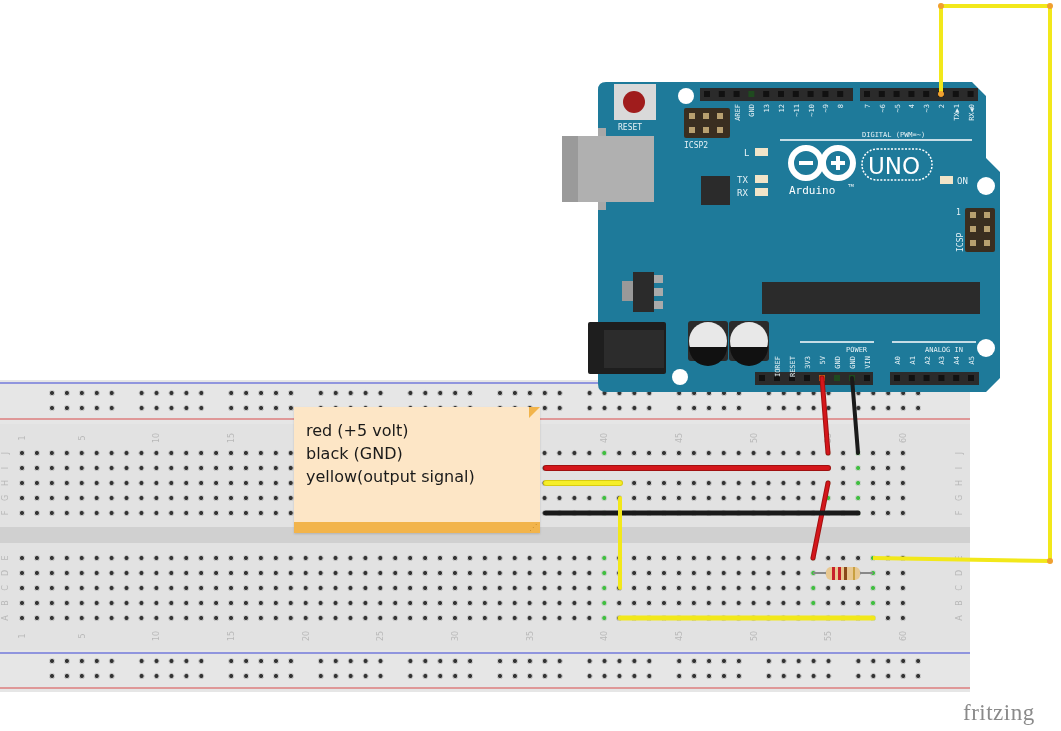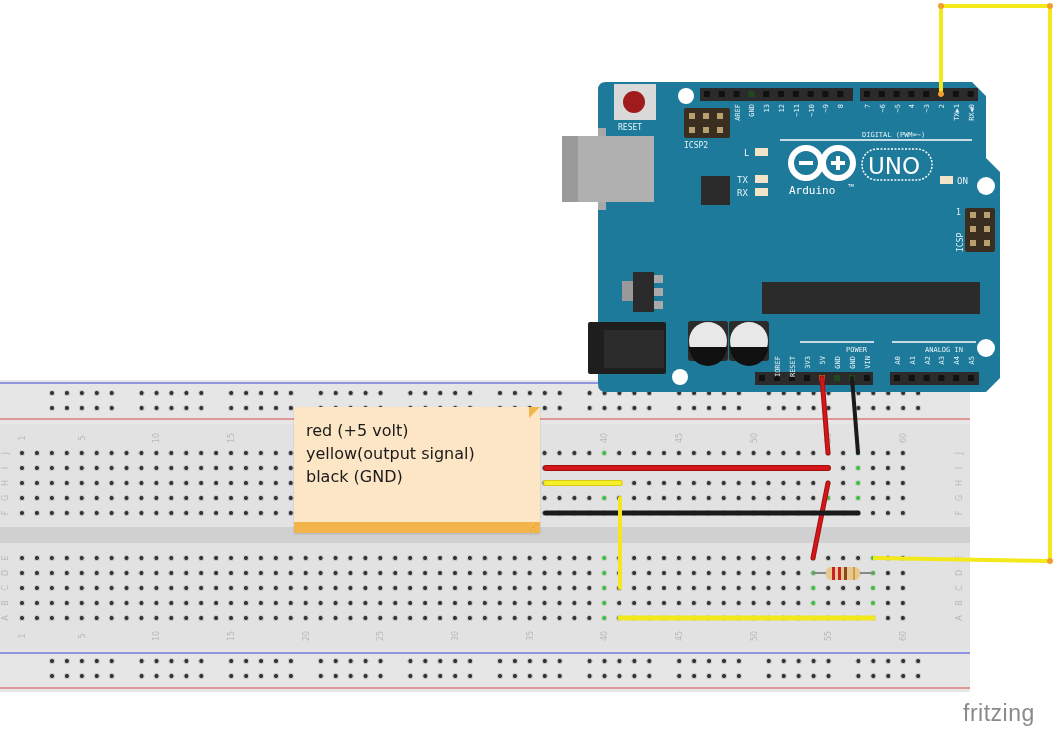--- a/index.html
+++ b/index.html
@@ -3,21 +3,21 @@
 <meta charset="utf-8">
 <style>
   html,body{margin:0;padding:0;background:#ffffff;}
   body{width:1061px;height:731px;position:relative;overflow:hidden;font-family:"DejaVu Sans",sans-serif;}
   #canvas{position:absolute;left:0;top:0;width:1061px;height:731px;}
   .note{position:absolute;left:294px;top:407px;width:246px;height:126px;background:#fde6c6;box-shadow:0 1px 2px rgba(0,0,0,.15);}
   .note-bar{position:absolute;left:0;bottom:0;width:100%;height:11px;background:#f2b44b;}
   .note-fold{position:absolute;right:0;top:0;width:0;height:0;border-left:11px solid #f2b44b;border-bottom:11px solid transparent;border-top:0;}
   .note-text{position:absolute;left:12px;top:12px;font-family:"DejaVu Sans",sans-serif;font-size:16px;line-height:23px;color:#1a1a1a;white-space:pre;}
   .note-resize{position:absolute;right:3px;bottom:1px;font-size:8px;color:#c98d2a;}
-  .fritzing{position:absolute;left:963px;top:700px;font-family:Liberation Sans, sans-serif;font-size:23px;letter-spacing:0.5px;color:#8a8a8a;}
+  .fritzing{position:absolute;left:963px;top:700px;font-family:Liberation Serif, serif;font-size:23px;letter-spacing:0.5px;color:#8a8a8a;}
 </style>
 </head>
 <body>
 
 <svg id="canvas" width="1061" height="731" viewBox="0 0 1061 731" xmlns="http://www.w3.org/2000/svg">
   <defs>
     <radialGradient id="holeg" cx="50%" cy="50%" r="50%">
       <stop offset="0%" stop-color="#333"></stop>
       <stop offset="60%" stop-color="#333"></stop>
       <stop offset="100%" stop-color="#cfcfcf"></stop>
@@ -1074,19 +1074,19 @@
       <rect id="res-body" x="826" y="567" width="34" height="13" rx="5" fill="#e8c890"></rect>
       <rect x="832" y="567" width="3" height="13" fill="#c8202a"></rect>
       <rect x="838" y="567" width="3" height="13" fill="#c8202a"></rect>
       <rect x="844" y="567" width="3" height="13" fill="#8a4a1a"></rect>
       <rect x="853" y="567" width="2" height="13" fill="#c8a040"></rect>
     </g>
   </g>
 </svg>
 
 <div class="note">
-  <div class="note-text"><div>red (+5 volt)</div><div>yellow(output signal)</div><div>black (GND)</div></div>
+  <div class="note-text"><div>red (+5 volt)</div><div>black (GND)</div><div>yellow(output signal)</div></div>
   <div class="note-fold"></div>
   <div class="note-bar"></div>
   <div class="note-resize">⋰</div>
 </div>
 
 <div class="fritzing">fritzing</div>
 
 </body></html>

